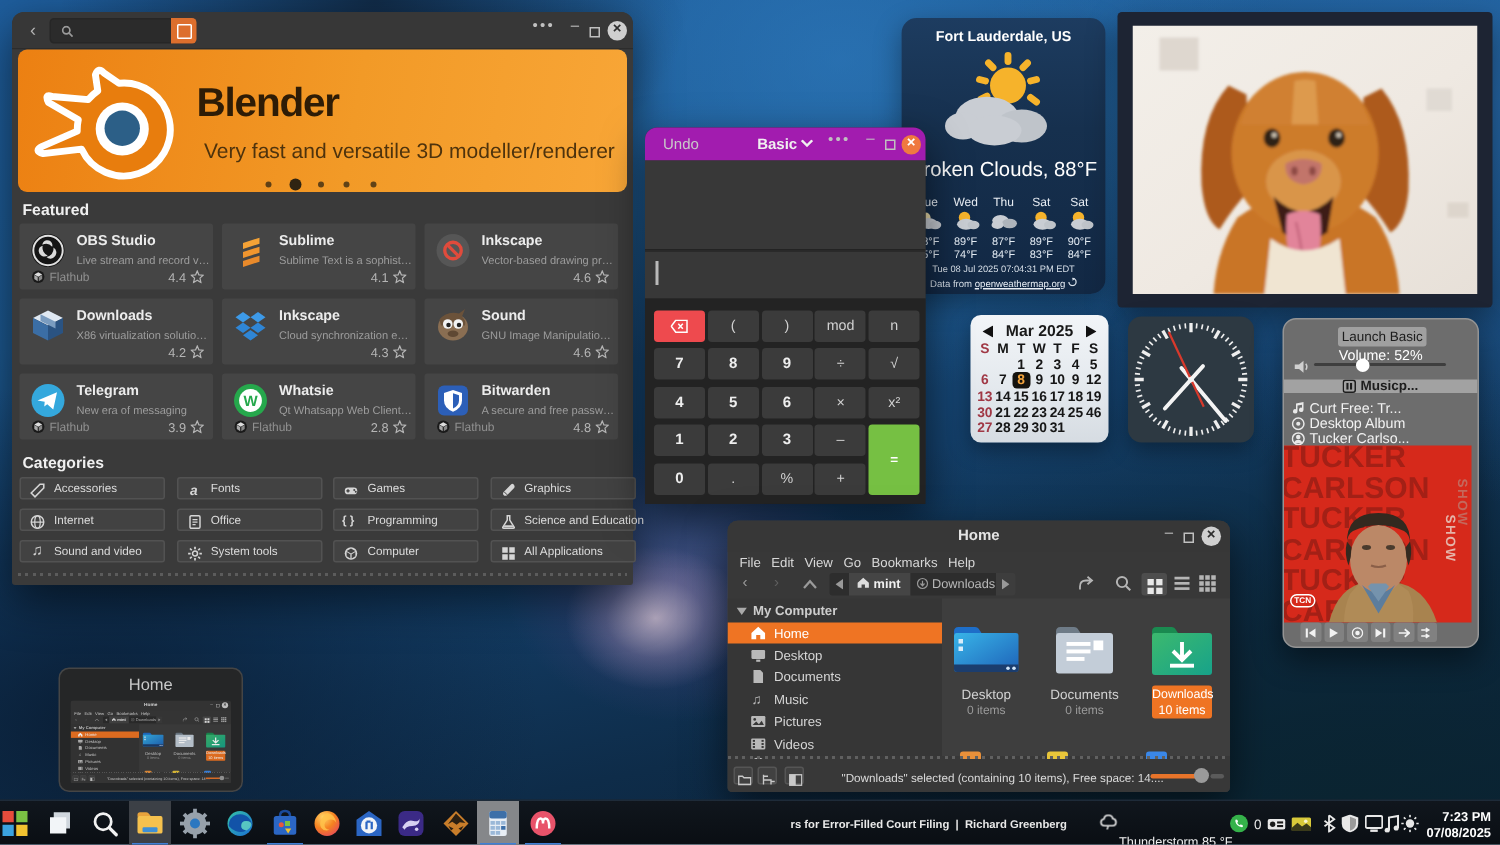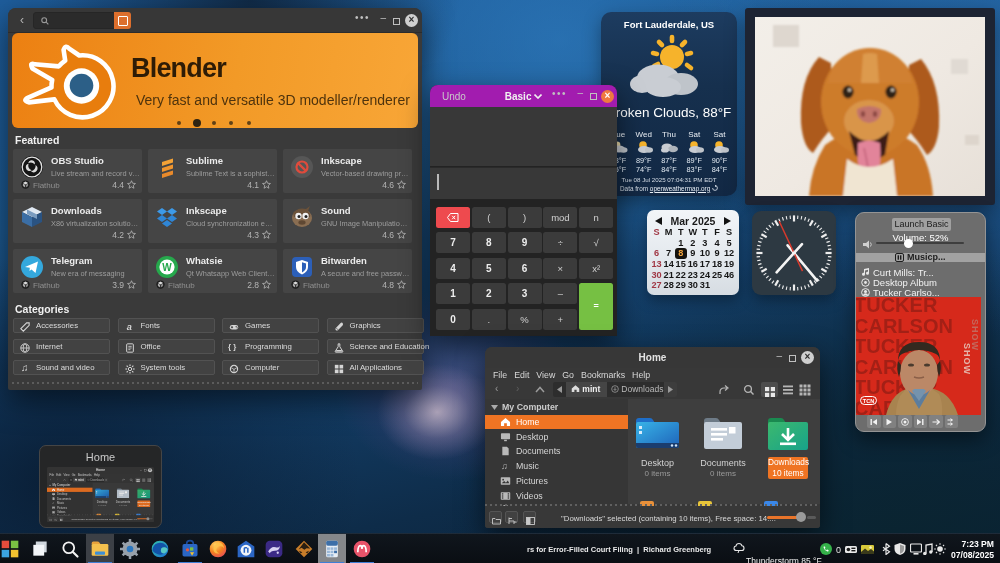--- a/index.html
+++ b/index.html
@@ -423,21 +423,21 @@
   <div class="track"></div>
   <div class="knob"></div>
   <div class="mrow"><svg style="vertical-align:-2px" width="9" height="9" viewBox="0 0 9 9">
         <rect x="0.5" y="0.5" width="8" height="8" rx="1.5" fill="none" stroke="#1d1d1d"></rect>
         <rect x="2.6" y="2.3" width="1.4" height="4.4" fill="#1d1d1d"></rect>
         <rect x="5" y="2.3" width="1.4" height="4.4" fill="#1d1d1d"></rect>
       </svg> Musicp...</div>
   <svg class="abs" style="left:5px;top:55px" width="9" height="9" viewBox="0 0 9 9">
       <path d="M3 1 L8 0 L8 5.2 A1.5 1.5 0 1 1 7 3.8 L7 1.8 L4 2.4 L4 6.2 A1.5 1.5 0 1 1 3 4.8 Z" fill="#e8e8e8"></path>
     </svg>
-  <div class="li" style="top:54px">Curt Mills: Tr...</div>
+  <div class="li" style="top:54px">Curt Free: Tr...</div>
   <svg class="abs" style="left:5px;top:65px" width="9" height="9" viewBox="0 0 9 9">
       <circle cx="4.5" cy="4.5" r="3.8" fill="none" stroke="#e8e8e8" stroke-width="1"></circle>
       <circle cx="4.5" cy="4.5" r="1.4" fill="#e8e8e8"></circle>
     </svg>
   <div class="li" style="top:64px">Desktop Album</div>
   <svg class="abs" style="left:5px;top:74.5px" width="9" height="9" viewBox="0 0 9 9">
       <circle cx="4.5" cy="4.5" r="3.9" fill="none" stroke="#e8e8e8" stroke-width="1"></circle>
       <circle cx="4.5" cy="3.4" r="1.5" fill="#e8e8e8"></circle>
       <path d="M1.8 7.4 Q2.4 5.2 4.5 5.2 Q6.6 5.2 7.2 7.4" fill="#e8e8e8"></path>
     </svg>

